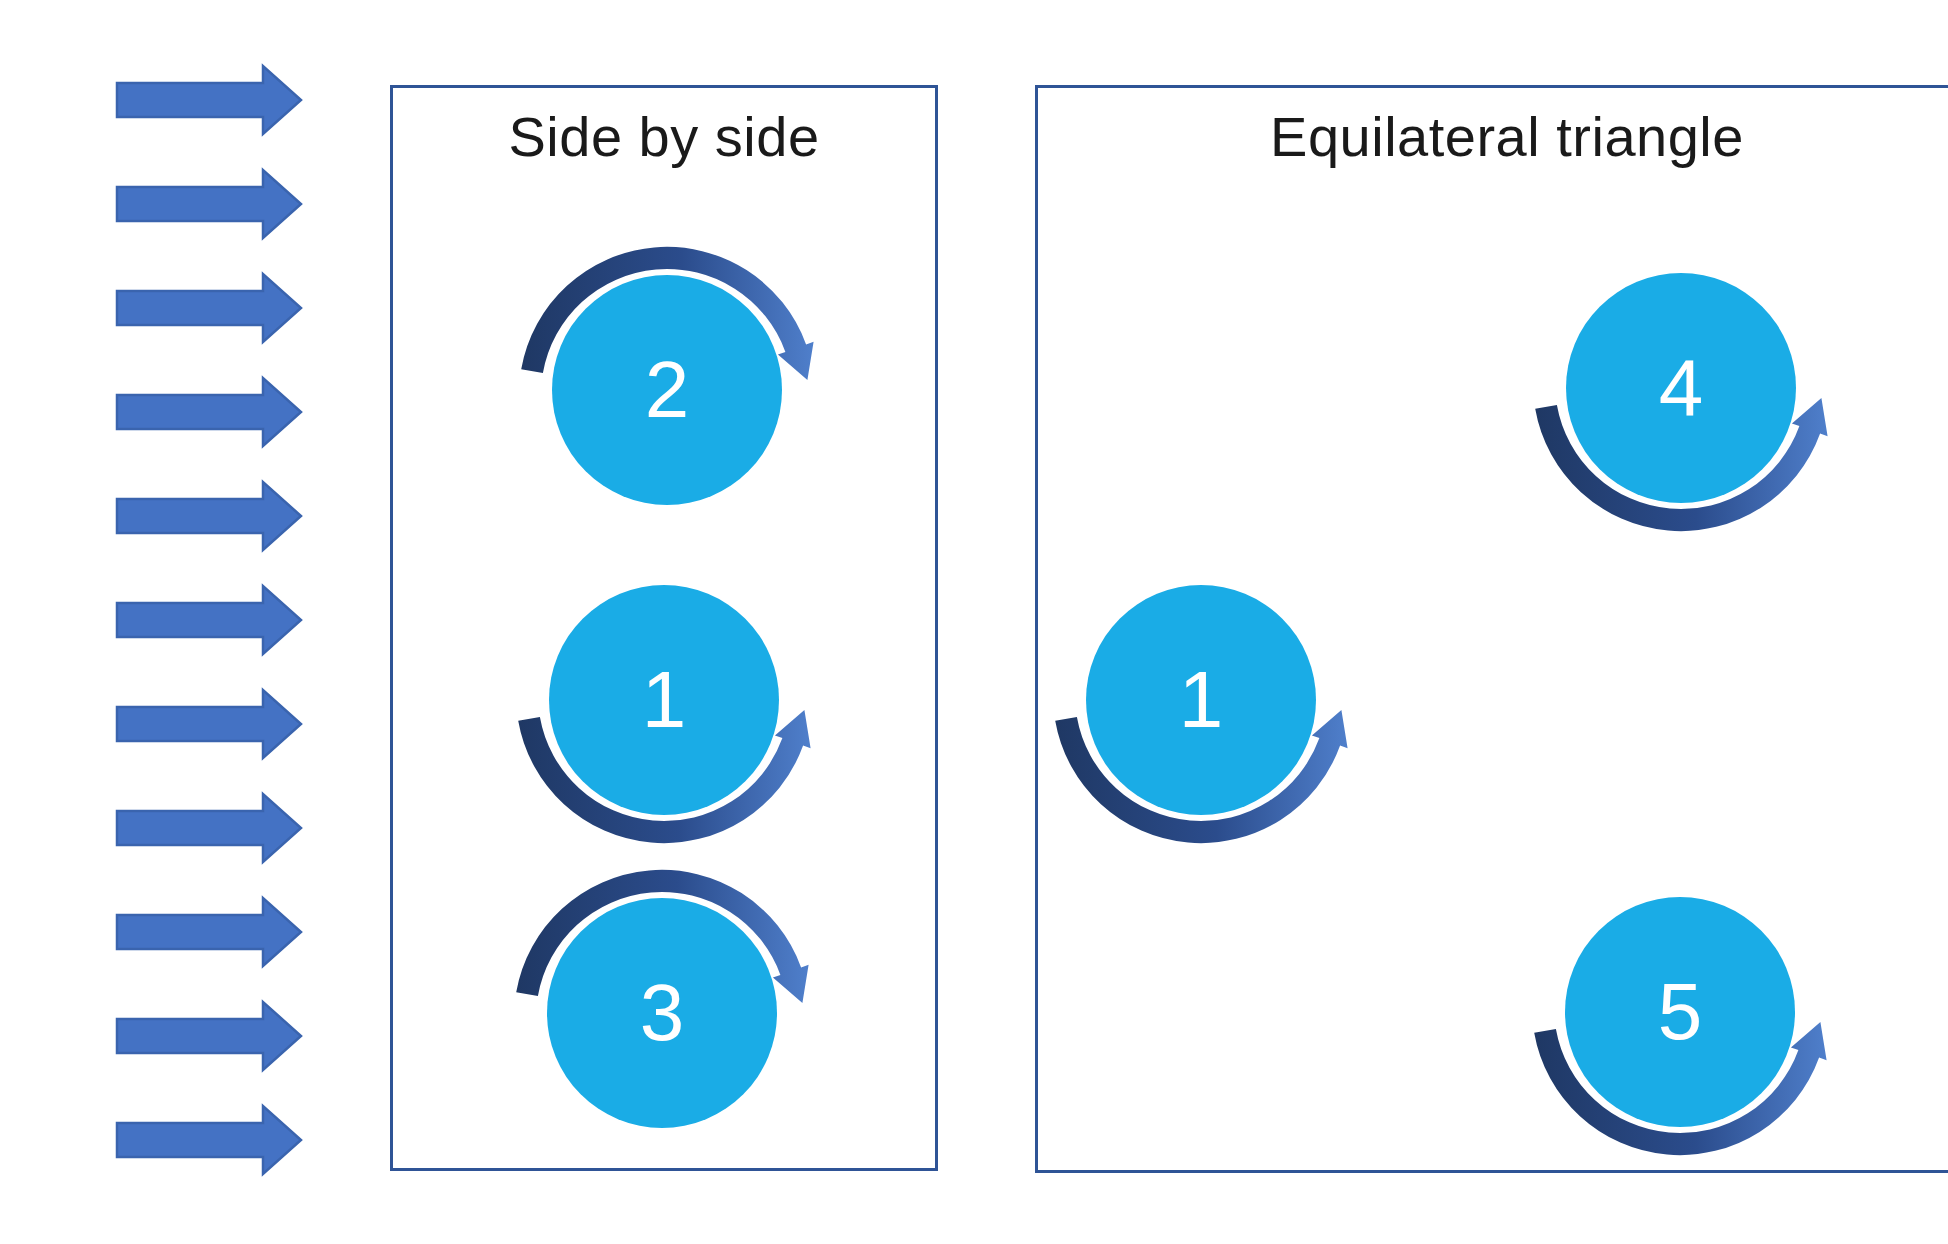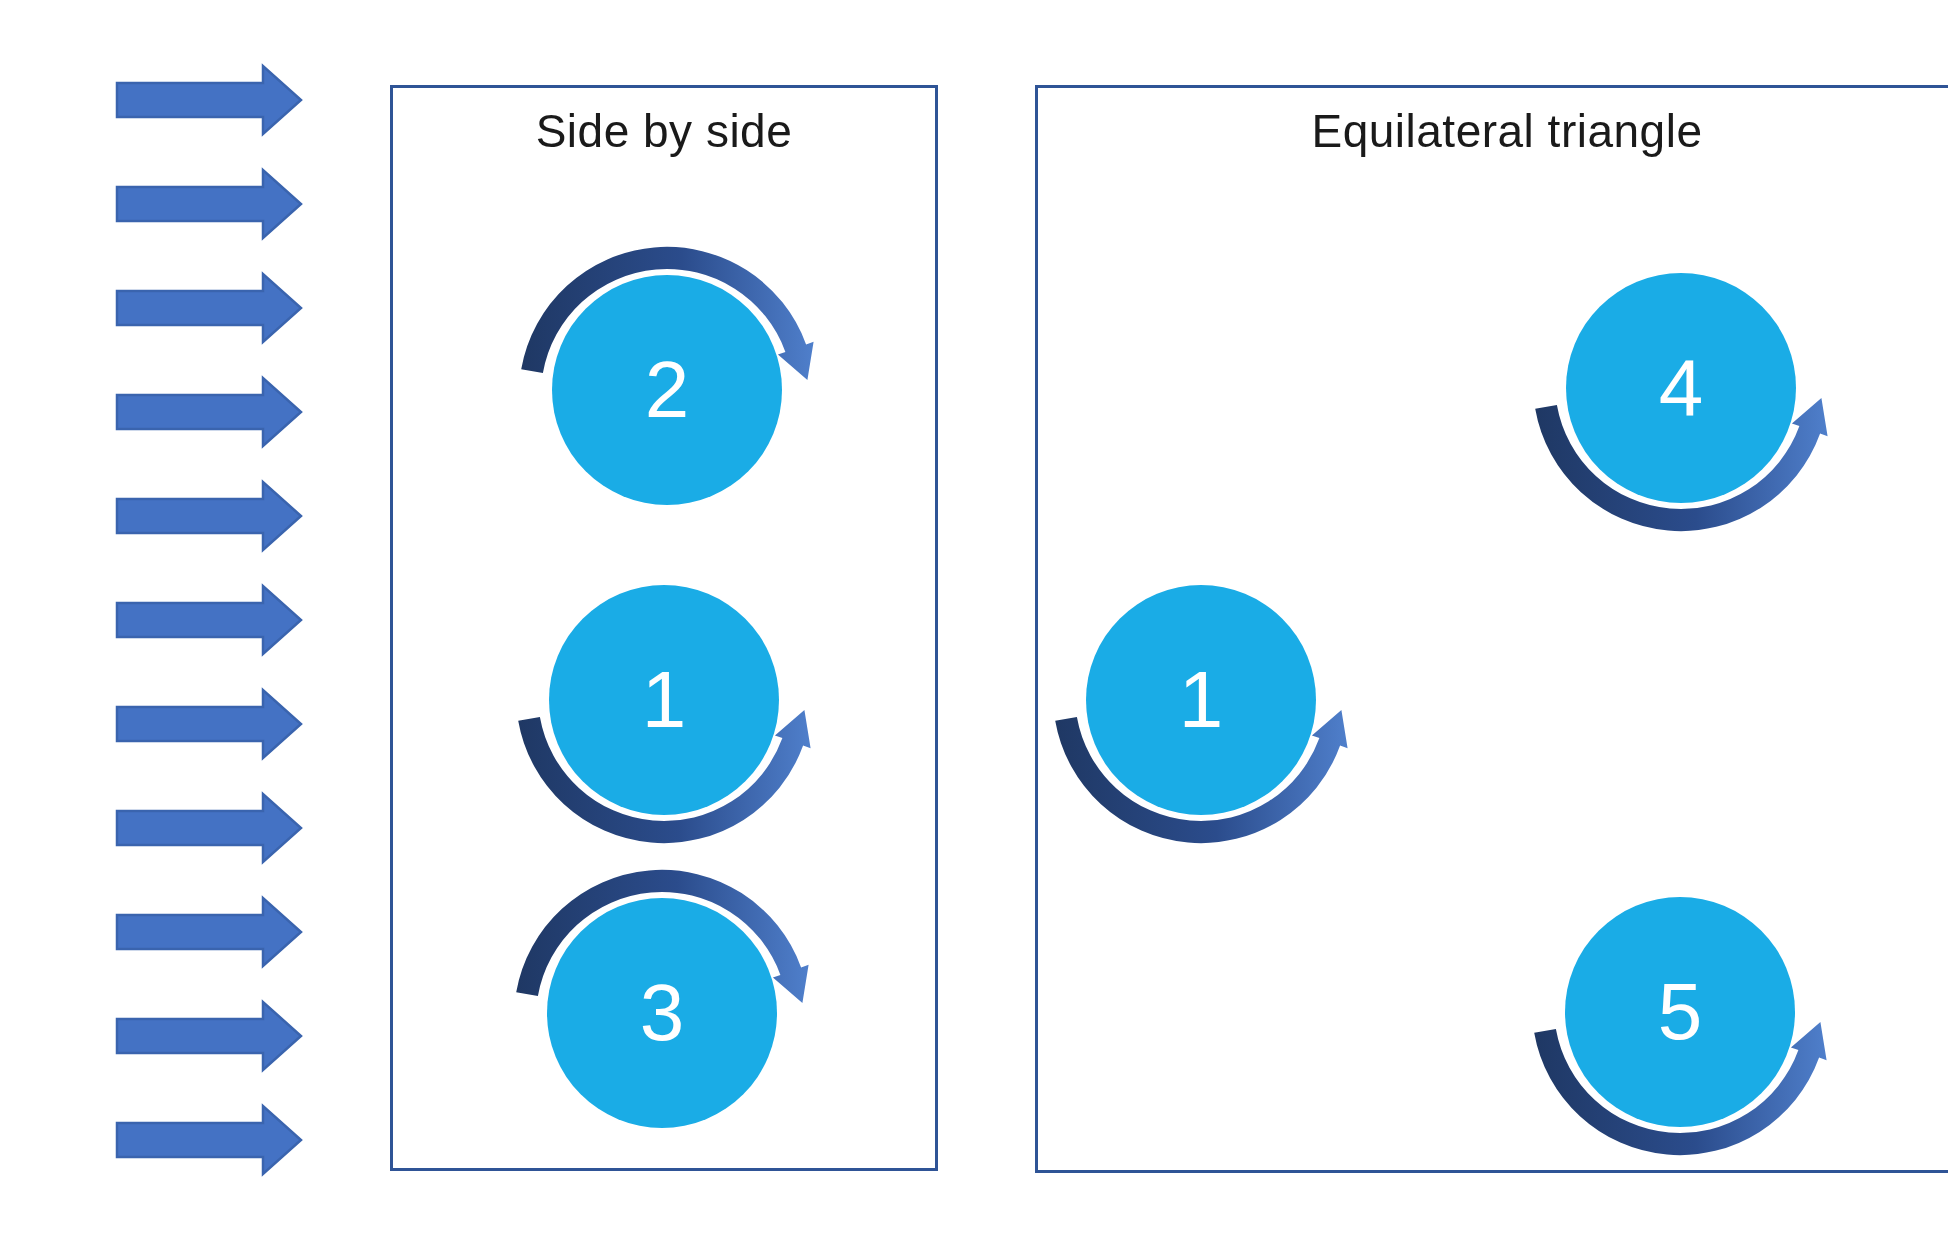--- a/index.html
+++ b/index.html
@@ -6,21 +6,21 @@
   .canvas{position:relative;width:1948px;height:1244px;background:#fff;overflow:hidden;}
 
   
   .flow-arrow{position:absolute;left:115px;width:190px;height:76px;}
   .flow-poly{fill:var(--flow-fill,#4472C4);stroke:var(--flow-stroke,#3A64AE);stroke-width:2.5;stroke-linejoin:miter;}
 
   
   .box{position:absolute;top:85px;border:3px solid var(--box-border,#2F5496);background:#fff;box-sizing:border-box;}
   .box-left{left:390px;width:548px;height:1086px;}
   .box-right{left:1035px;width:944px;height:1088px;}
-  .box-title{margin-top:16px;text-align:center;font-size:46px;letter-spacing:.5px;color:var(--title-color,#1a1a1a);}
+  .box-title{margin-top:16px;text-align:center;font-size:56px;letter-spacing:.5px;color:var(--title-color,#1a1a1a);}
 
   
   .rotor{position:absolute;width:300px;height:312px;}
   .circle{position:absolute;left:35px;top:40px;width:230px;height:230px;border-radius:50%;
           background:var(--circle-fill,#1AACE6);display:flex;align-items:center;justify-content:center;}
   .circle-label{color:var(--circle-text,#fff);font-size:80px;line-height:1;}
   .arc{position:absolute;left:0;width:300px;height:150px;display:none;}
   .arc-top{top:0;}
   .arc-bottom{top:160px;}
   .rotor[data-arrow="top"] .arc-top{display:block;}

